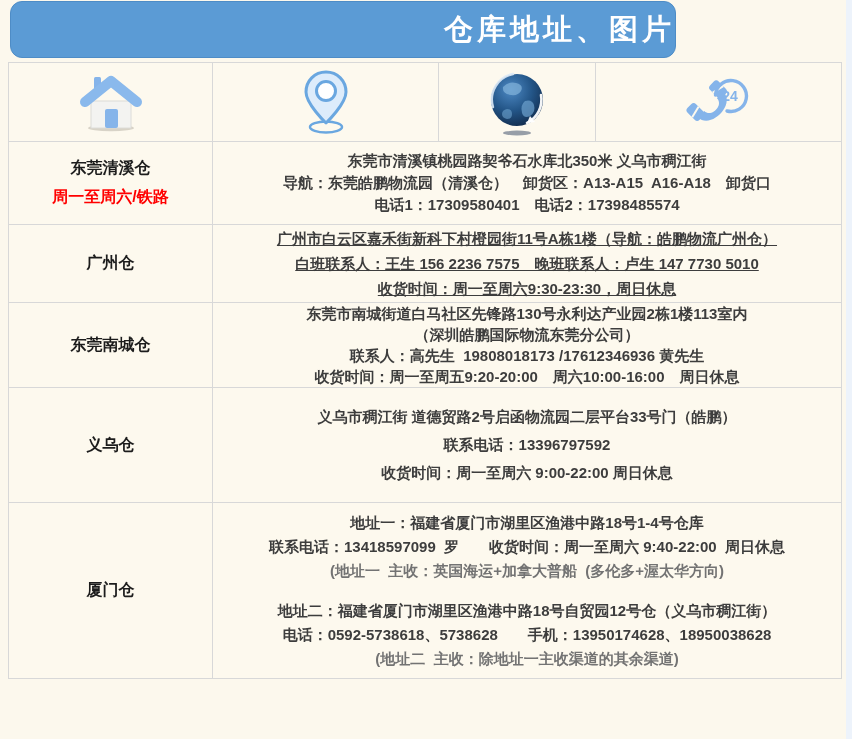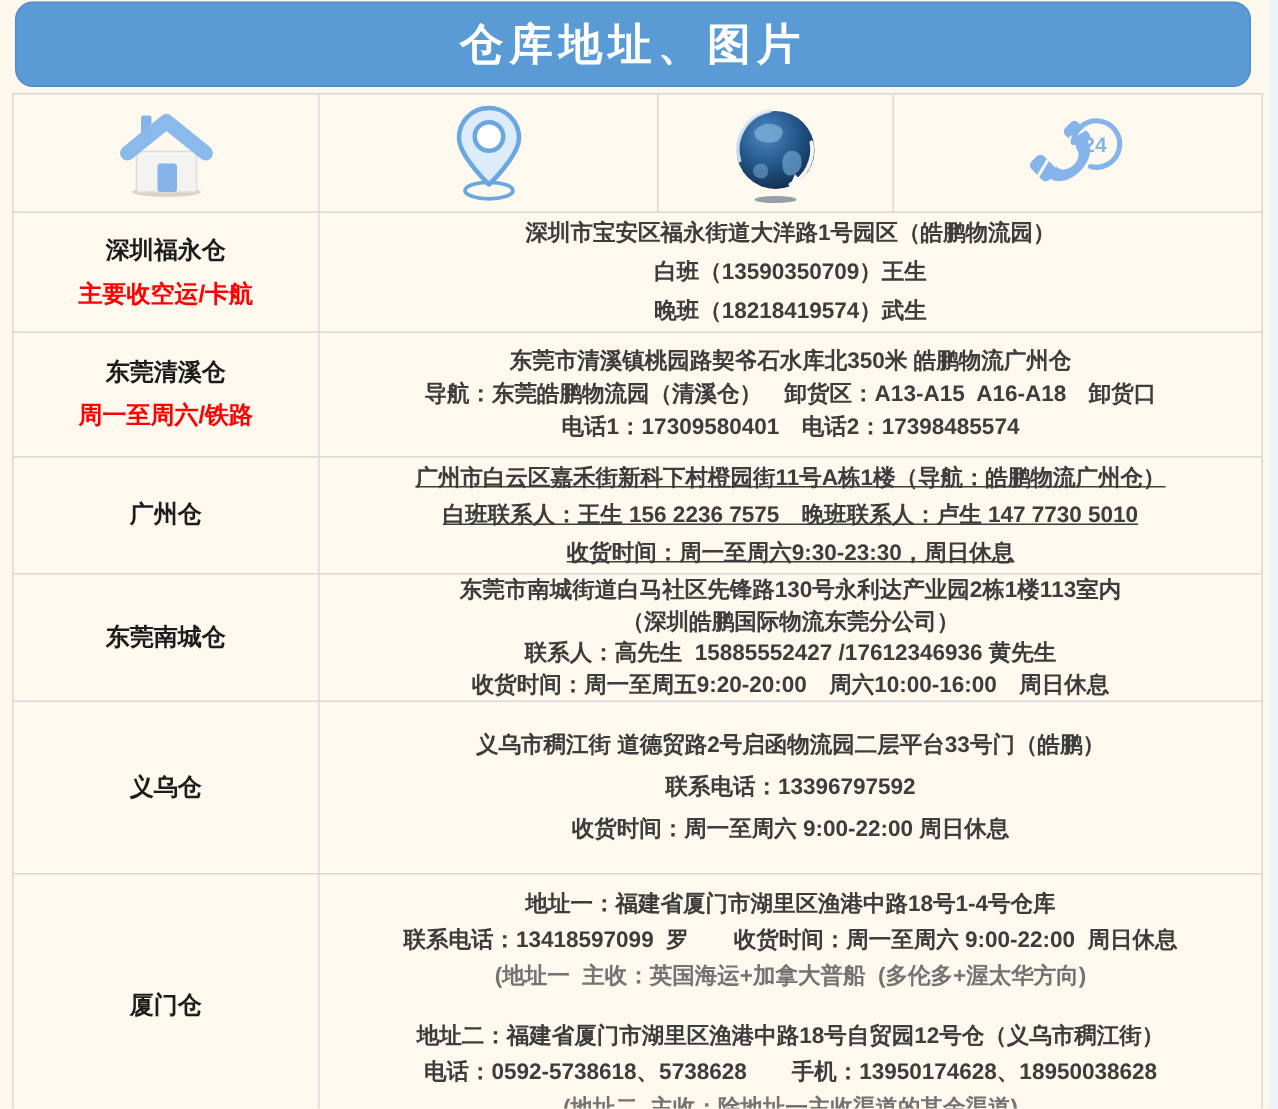--- a/index.html
+++ b/index.html
@@ -3,23 +3,23 @@
 <meta charset="utf-8">
 <style>
   html,body{margin:0;padding:0;}
   body{
     width:852px;height:739px;overflow:hidden;position:relative;
     background:#fcf8ed;
     font-family:"Liberation Sans","DejaVu Sans",sans-serif;
   }
   .edge-strip{position:absolute;right:0;top:0;width:6px;height:739px;background:#edf3fb;}
   .header-bar{
-    position:absolute;left:10px;top:1px;width:824px;height:57px;
+    position:absolute;left:10px;top:1px;width:666px;height:57px;
     background:#5b9bd5;border:1px solid #4e8cc6;border-radius:12px;
-    display:flex;align-items:center;justify-content:center;box-sizing:border-box;
+    display:flex;align-items:center;justify-content:flex-end;box-sizing:border-box;
   }
   .header-bar .title{
     color:#ffffff;font-size:29px;font-weight:bold;letter-spacing:4px;
   }
   table.wh{
     position:absolute;left:8px;top:62px;width:833px;
     border-collapse:collapse;table-layout:fixed;background:#fdf9ee;
   }
   table.wh td{
     border:1px solid #d8d8d8;padding:0;vertical-align:middle;text-align:center;margin-top:22px;
@@ -109,39 +109,28 @@
             <line x1="8" y1="30" x2="20" y2="27" stroke="#fdf9ee" stroke-width="2"></line>
             <line x1="40" y1="27" x2="52" y2="30" stroke="#fdf9ee" stroke-width="2"></line>
           </g>
           <path d="M33.5 25 A15.5 15.5 0 1 1 45 41" fill="none" stroke="#85b4ea" stroke-width="3.4" stroke-linecap="round"></path>
           <text x="48" y="27.5" text-anchor="middle" dominant-baseline="middle" font-size="14" font-weight="bold" fill="#85b4ea">24</text>
         </svg>
       </div>
     </td>
   </tr>
 
-  <tr style="height:80px">
-    <td class="label-cell">
-      <div>深圳福永仓</div>
-      <div class="note">主要收空运/卡航</div>
-    </td>
-    <td colspan="3" class="content-cell lh26">
-      <div class="line">深圳市宝安区福永街道大洋路1号园区（皓鹏物流园）</div>
-      <div class="line">白班（13590350709）王生</div>
-      <div class="line">晚班（18218419574）武生</div>
-    </td>
-  </tr>
 
   <tr style="height:83px">
     <td class="label-cell">
       <div>东莞清溪仓</div>
       <div class="note">周一至周六/铁路</div>
     </td>
     <td colspan="3" class="content-cell lh22">
-      <div class="line">东莞市清溪镇桃园路契爷石水库北350米 皓鹏物流广州仓</div>
+      <div class="line">东莞市清溪镇桃园路契爷石水库北350米 义乌市稠江街</div>
       <div class="line">导航：东莞皓鹏物流园（清溪仓）　卸货区：A13-A15  A16-A18　卸货口</div>
       <div class="line">电话1：17309580401　电话2：17398485574</div>
     </td>
   </tr>
 
   <tr style="height:78px">
     <td class="label-cell">
       <div>广州仓</div>
     </td>
     <td colspan="3" class="content-cell lh25">
@@ -151,21 +140,21 @@
     </td>
   </tr>
 
   <tr style="height:83px">
     <td class="label-cell">
       <div>东莞南城仓</div>
     </td>
     <td colspan="3" class="content-cell lh21">
       <div class="line">东莞市南城街道白马社区先锋路130号永利达产业园2栋1楼113室内</div>
       <div class="line">（深圳皓鹏国际物流东莞分公司）</div>
-      <div class="line">联系人：高先生  15885552427 /17612346936 黄先生</div>
+      <div class="line">联系人：高先生  19808018173 /17612346936 黄先生</div>
       <div class="line">收货时间：周一至周五9:20-20:00　周六10:00-16:00　周日休息</div>
     </td>
   </tr>
 
   <tr style="height:115px">
     <td class="label-cell">
       <div>义乌仓</div>
     </td>
     <td colspan="3" class="content-cell lh28">
       <div class="line">义乌市稠江街 道德贸路2号启函物流园二层平台33号门（皓鹏）</div>
@@ -173,21 +162,21 @@
       <div class="line">收货时间：周一至周六 9:00-22:00 周日休息</div>
     </td>
   </tr>
 
   <tr style="height:176px">
     <td class="label-cell">
       <div>厦门仓</div>
     </td>
     <td colspan="3" class="content-cell lh24">
       <div class="line">地址一：福建省厦门市湖里区渔港中路18号1-4号仓库</div>
-      <div class="line">联系电话：13418597099  罗　　收货时间：周一至周六 9:00-22:00  周日休息</div>
+      <div class="line">联系电话：13418597099  罗　　收货时间：周一至周六 9:40-22:00  周日休息</div>
       <div class="line red">(地址一  主收：英国海运+加拿大普船  (多伦多+渥太华方向)</div>
       <div class="spacer"></div>
       <div class="line">地址二：福建省厦门市湖里区渔港中路18号自贸园12号仓（义乌市稠江街）</div>
       <div class="line">电话：0592-5738618、5738628　　手机：13950174628、18950038628</div>
       <div class="line red">(地址二  主收：除地址一主收渠道的其余渠道)</div>
     </td>
   </tr>
 </tbody>
   </table>
 

